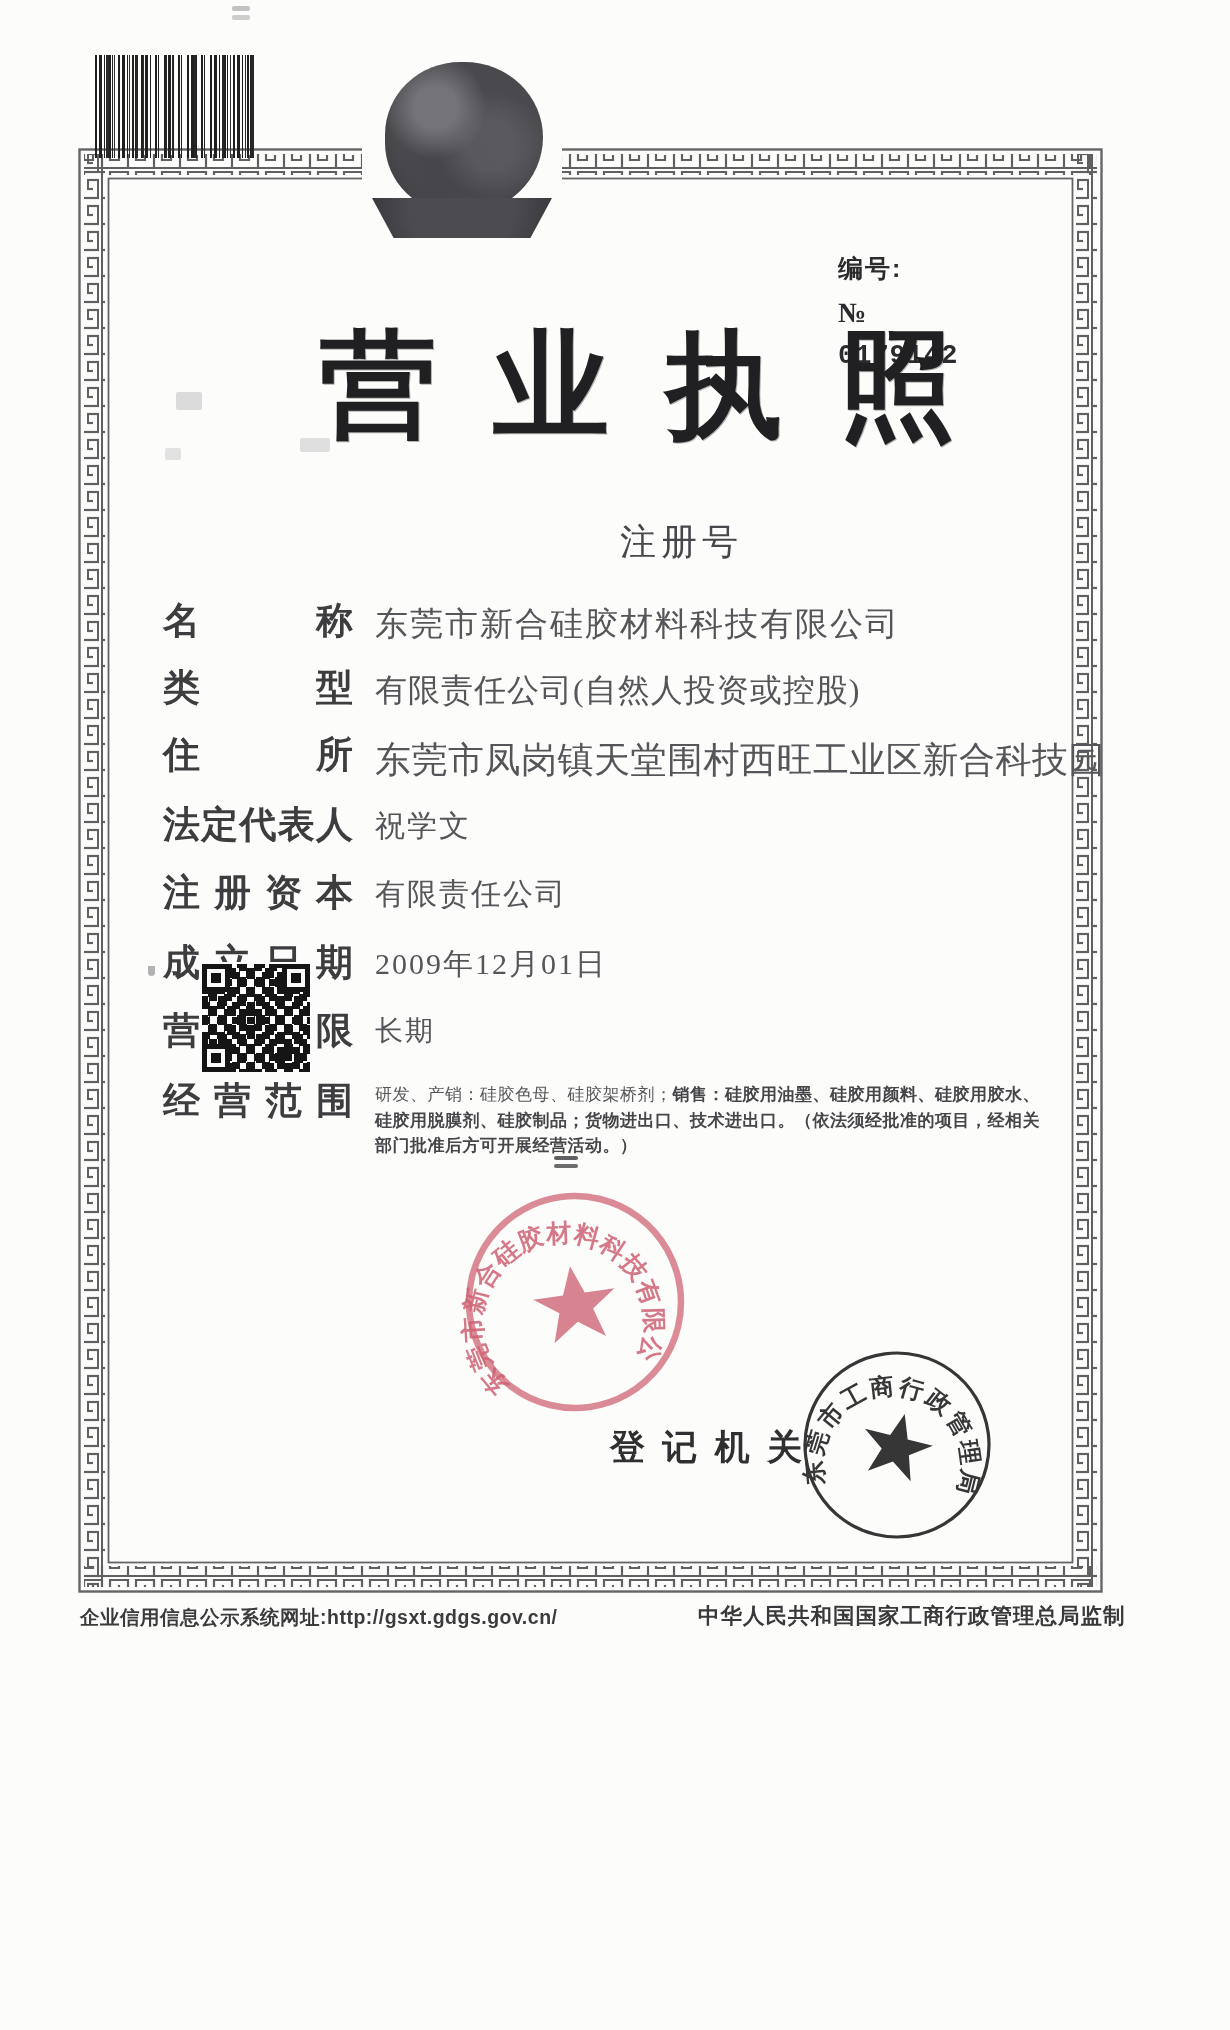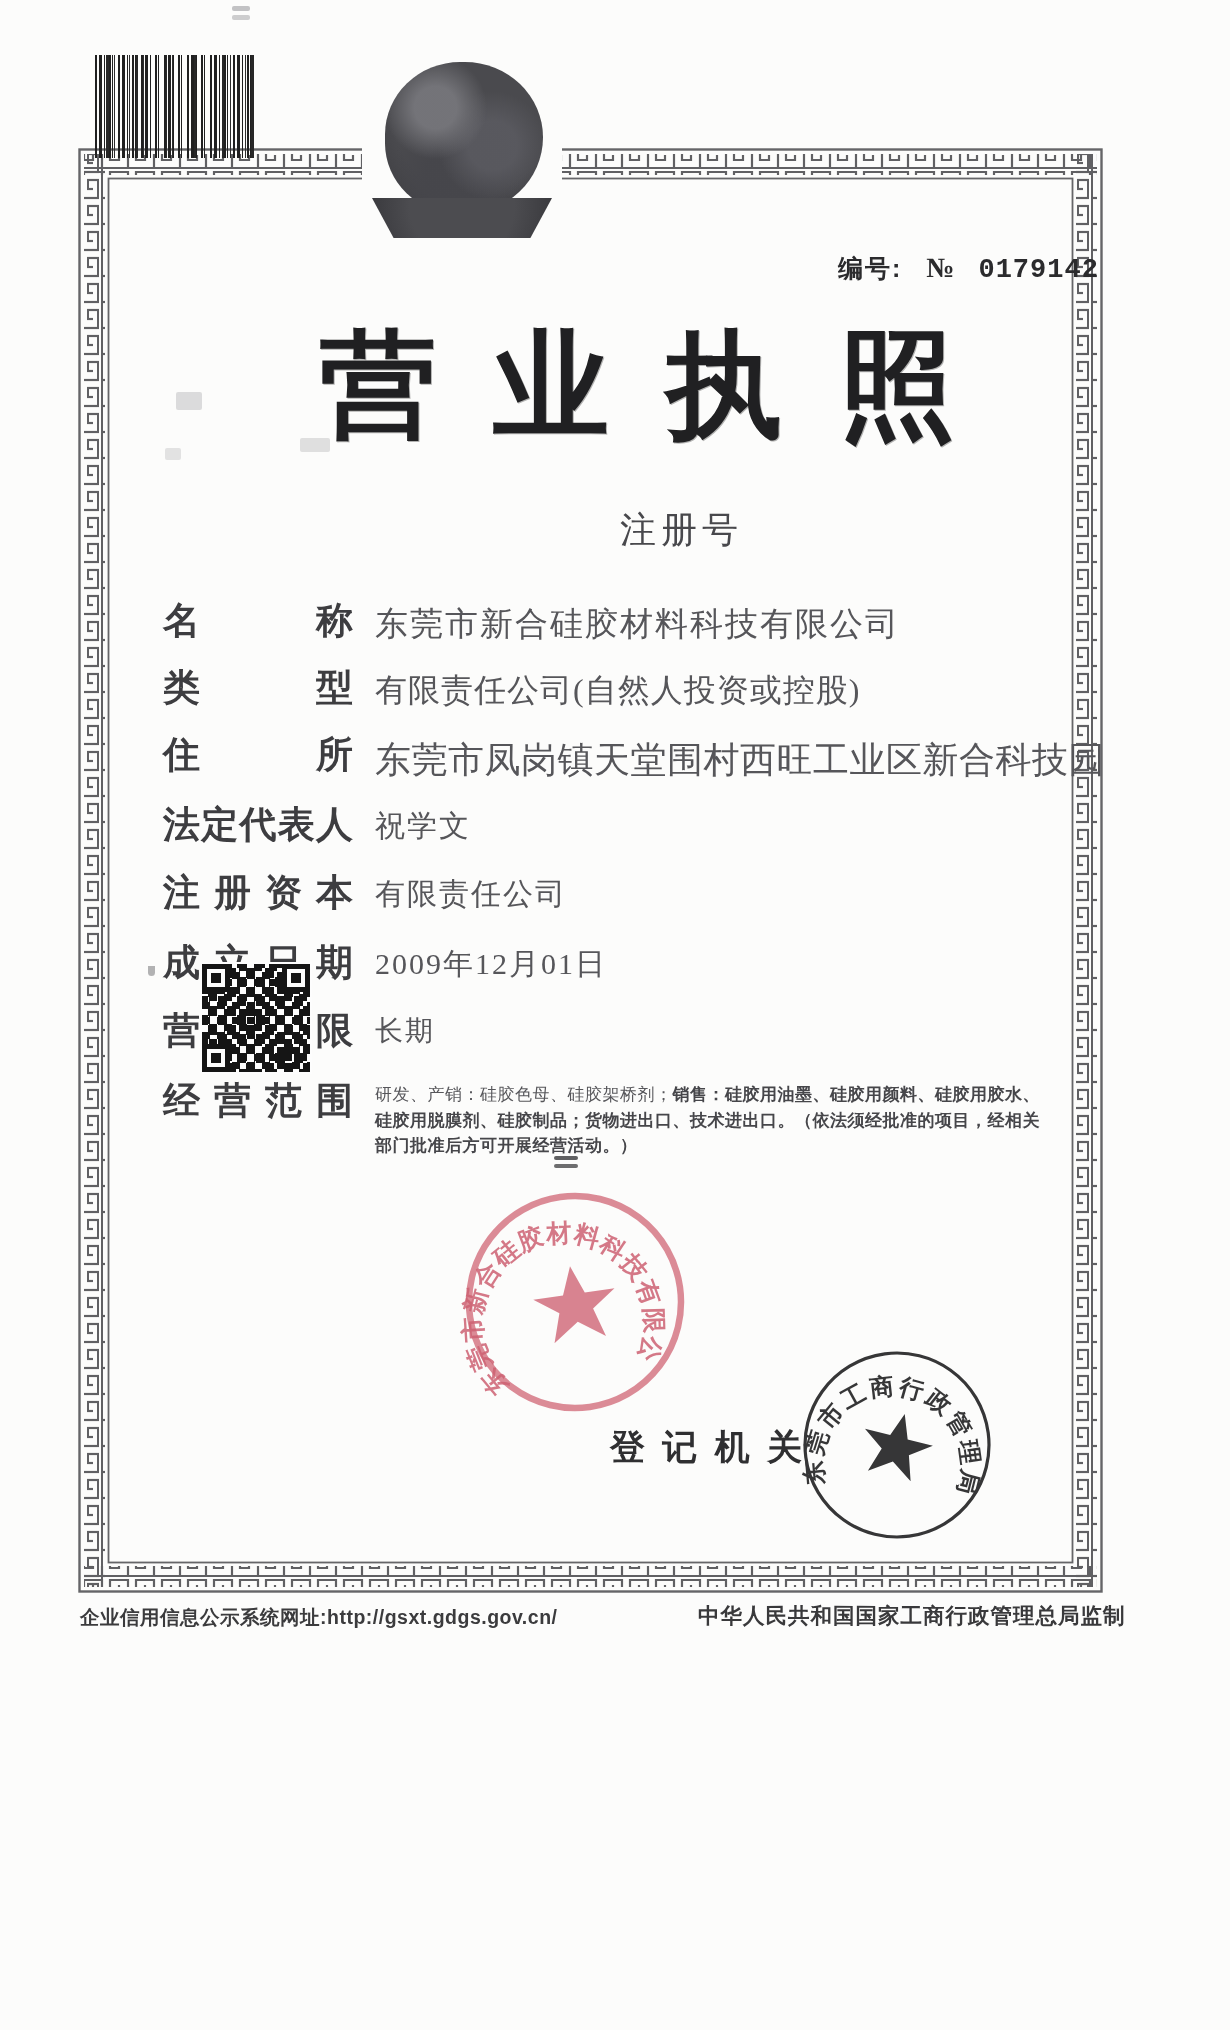--- a/index.html
+++ b/index.html
@@ -28,33 +28,33 @@
       radial-gradient(circle at 68% 55%,rgba(90,90,96,.9) 0 18%,transparent 40%),
       radial-gradient(circle at 45% 75%,rgba(70,70,75,.95) 0 22%,transparent 46%),
       radial-gradient(circle at 55% 35%,#4a4a4e 0 60%,#39393d 100%);
     filter:blur(.6px);}
   .emblem-base{position:absolute;left:372px;top:198px;width:180px;height:40px;z-index:4;
     clip-path:polygon(0 0,100% 0,88% 100%,12% 100%);
     background:radial-gradient(circle at 50% 20%,#4c4c50 0 55%,#38383c 100%);
     filter:blur(.5px);}
 
   
-  .serial{position:absolute;left:838px;top:252px;z-index:5;display:flex;align-items:baseline;gap:24px;
-    color:#2b2b2d;font-weight:700;}
+  .serial{position:absolute;left:838px;top:252px;z-index:5;display:flex;align-items:baseline;gap:12px;
+    color:#2b2b2d;font-weight:700;flex-direction:column;}
   .serial .s-label{font-size:25px;font-family:"Liberation Sans","DejaVu Sans",sans-serif;letter-spacing:2px;}
   .serial .s-no{font-size:28px;}
   .serial .s-num{font-size:27px;font-family:"Liberation Mono","DejaVu Sans Mono",monospace;letter-spacing:1px;font-weight:600;}
 
   
   .title{position:absolute;left:292px;top:322px;z-index:5;font-size:116px;line-height:1.1;
     font-family:"Liberation Sans","DejaVu Sans",sans-serif;font-weight:900;letter-spacing:57px;
     color:#202022;text-shadow:1px 1px 0 rgba(40,40,40,.35);white-space:nowrap;margin-left:28px;}
 
   
-  .regline{position:absolute;left:620px;top:506px;z-index:5;display:flex;align-items:flex-end;}
+  .regline{position:absolute;left:620px;top:518px;z-index:5;display:flex;align-items:flex-end;}
   .reg-label{width:118px;font-size:36px;color:#48484c;text-align:justify;text-align-last:justify;
     font-family:"Liberation Sans","DejaVu Sans",sans-serif;font-weight:500;}
   .reg-num{margin-left:32px;font-size:35px;color:#4b4b50;letter-spacing:1px;font-weight:500;}
 
   
   .field{position:absolute;left:163px;z-index:5;}
   .f-label{position:absolute;left:0;top:0;width:190px;font-size:37px;color:#3d3d40;font-weight:600;
     text-align:justify;text-align-last:justify;font-family:"Liberation Sans","DejaVu Sans",sans-serif;white-space:normal;}
   .f-value{position:absolute;left:212px;top:6px;width:672px;color:#56565a;white-space:nowrap;}
   .v-name{font-size:33px;letter-spacing:2px;}

